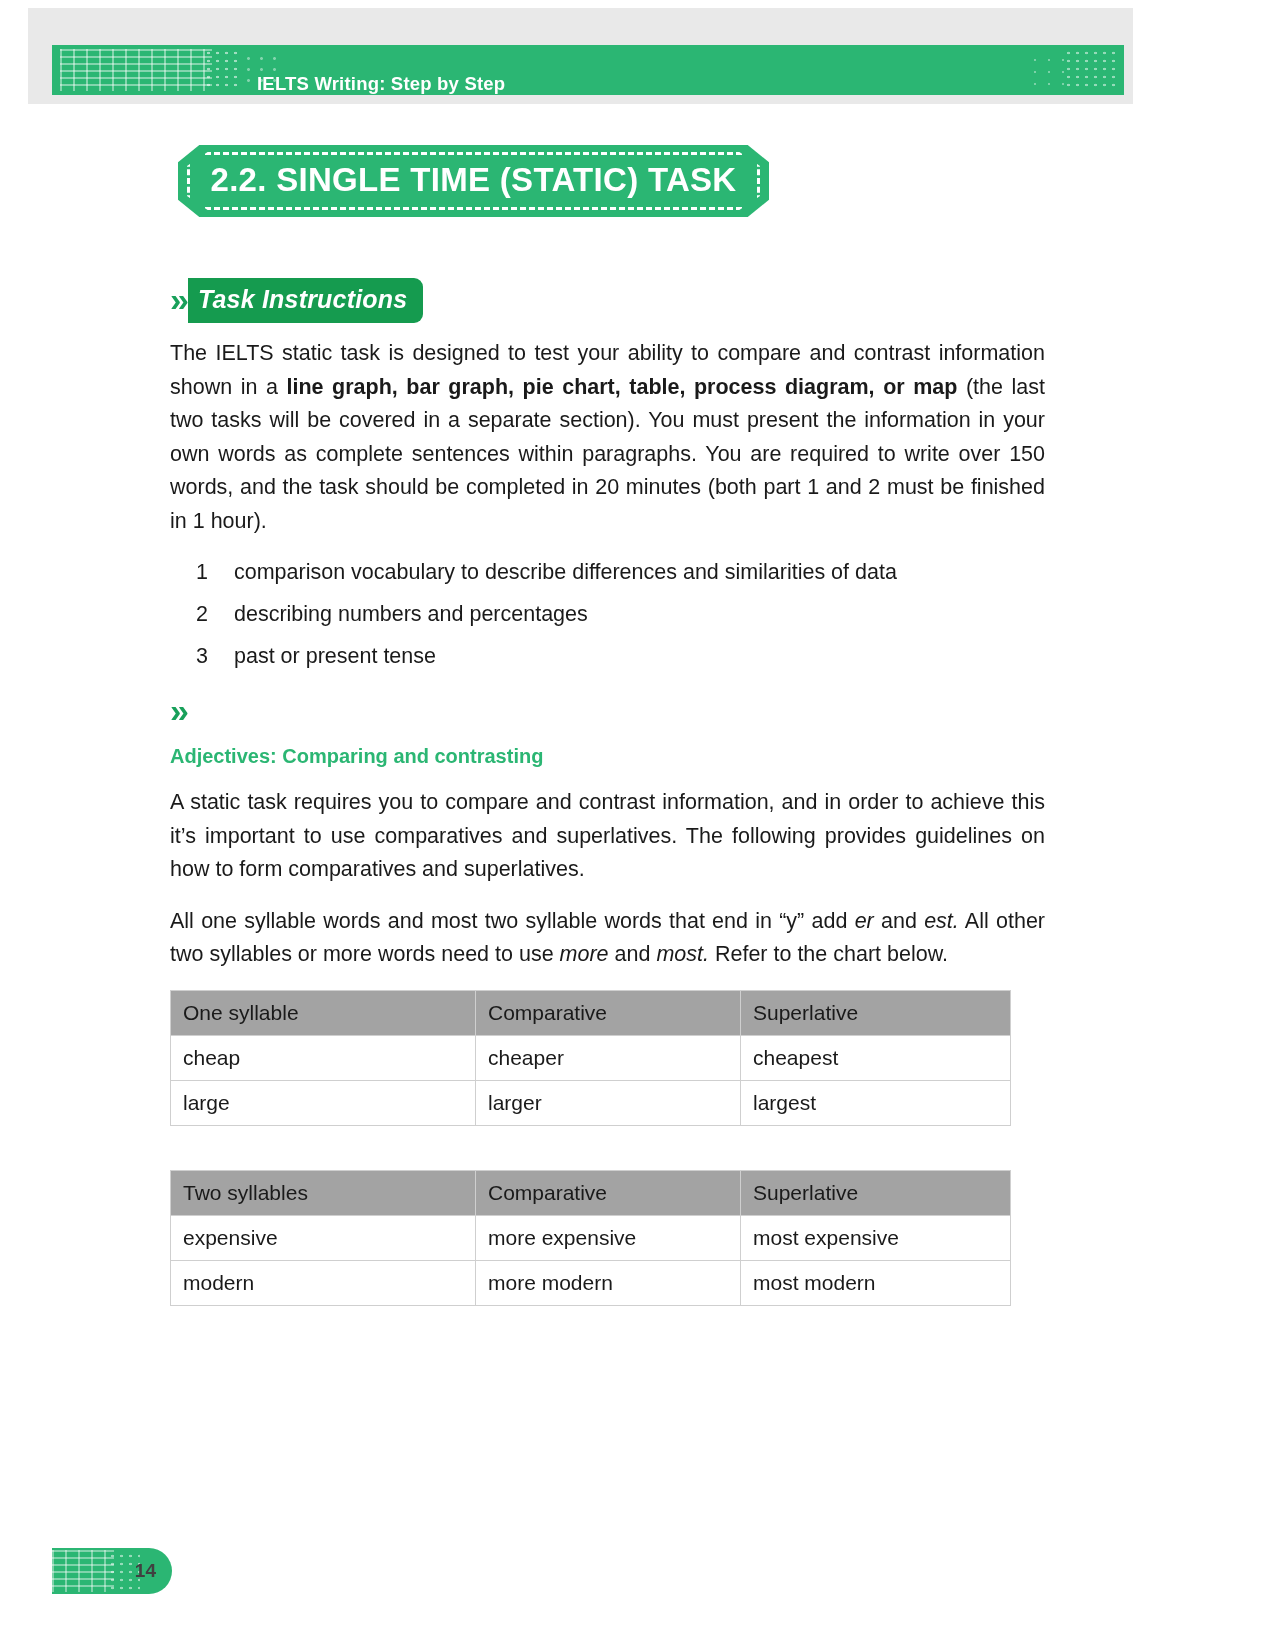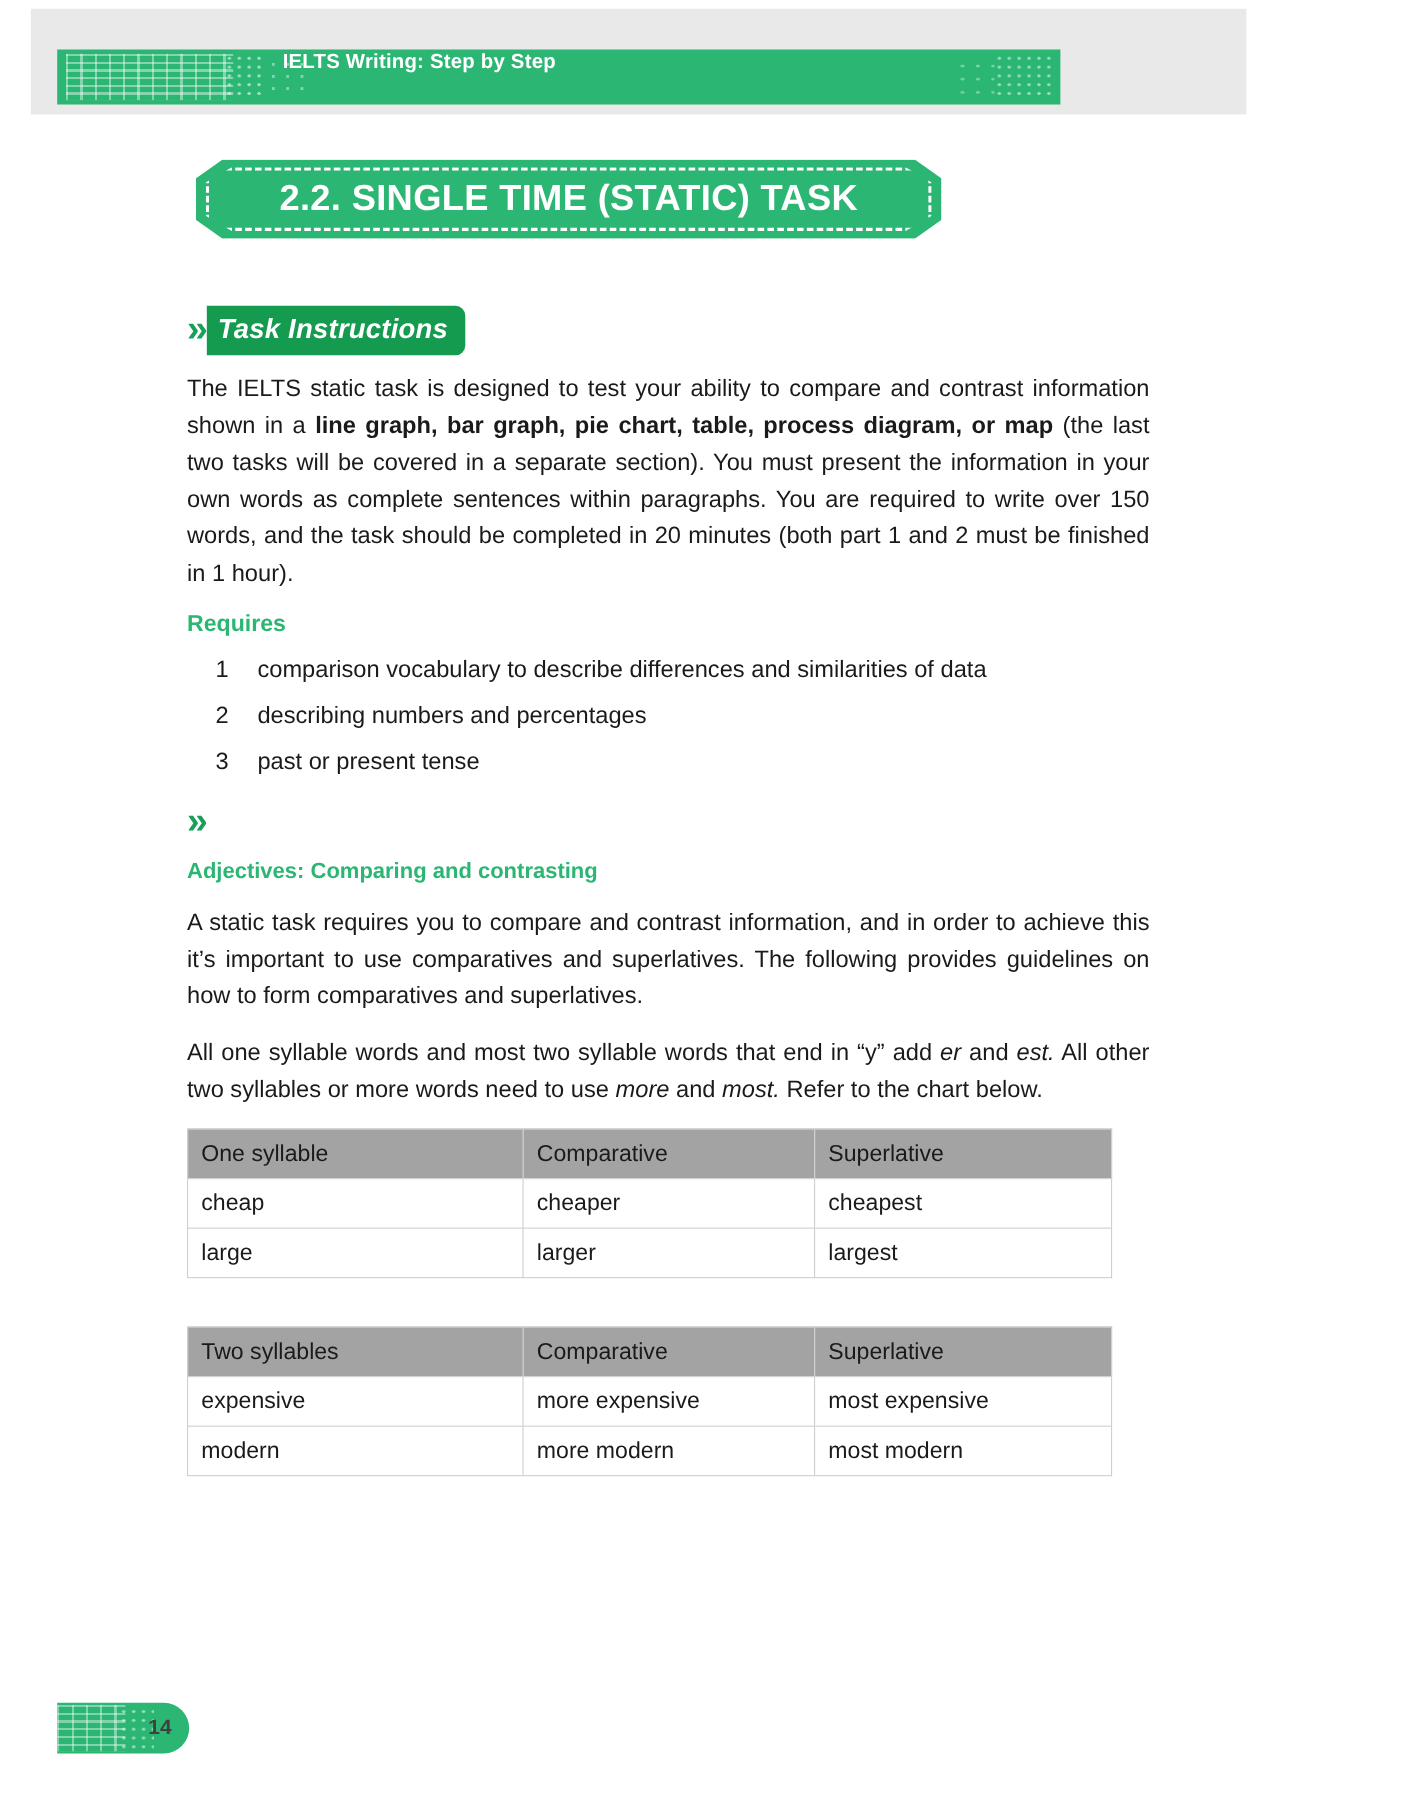--- a/index.html
+++ b/index.html
@@ -30,25 +30,25 @@
     width: 1105px;
     height: 96px;
     background: #e9e9e9;
   }
 
   
   .header-bar {
     position: absolute;
     left: 52px;
     top: 45px;
-    width: 912px;
+    width: 1072px;
     height: 50px;
     background: #2bb673;
     display: flex;
-    align-items: flex-start;
+    align-items: flex-end;
     overflow: hidden;
   }
   .header-title {
     position: relative;
     z-index: 3;
     margin-left: 205px;
     color: #ffffff;
     font-size: 18.5px;
     font-weight: bold;
     letter-spacing: 0.2px;
@@ -107,21 +107,21 @@
     background-image: radial-gradient(rgba(255,255,255,.38) 1.5px, transparent 1.6px);
     background-size: 14px 12px;
     z-index: 1;
   }
 
   
   .title-badge-wrap {
     position: absolute;
     left: 178px;
     top: 145px;
-    width: 678px;
+    width: 591px;
     height: 72px;
   }
   .title-badge {
     position: absolute;
     inset: 0;
     background: #2bb673;
     clip-path: polygon(
       3.6% 0%, 96.4% 0%, 100% 24%, 100% 76%, 96.4% 100%,
       3.6% 100%, 0% 76%, 0% 24%
     );
@@ -320,21 +320,20 @@
 
   <div class="content">
 
     <div class="sec-head">
       <span class="chev">»</span>
       <span class="pill">Task Instructions</span>
     </div>
 
     <p class="body"><span>The IELTS static task is designed to test your ability to compare and contrast information shown in a </span><b>line graph, bar graph, pie chart, table, process diagram, or map</b><span> (the last two tasks will be covered in a separate section). You must present the information in your own words as complete sentences within paragraphs. You are required to write over 150 words, and the task should be completed in 20 minutes (both part 1 and 2 must be finished in 1 hour).</span></p>
 
-    <div class="sub-green">Requires</div>
 
     <ol class="req">
       <li>
         <span class="num">1</span>
         <span>comparison vocabulary to describe differences and similarities of data</span>
       </li>
       <li>
         <span class="num">2</span>
         <span>describing numbers and percentages</span>
       </li>

